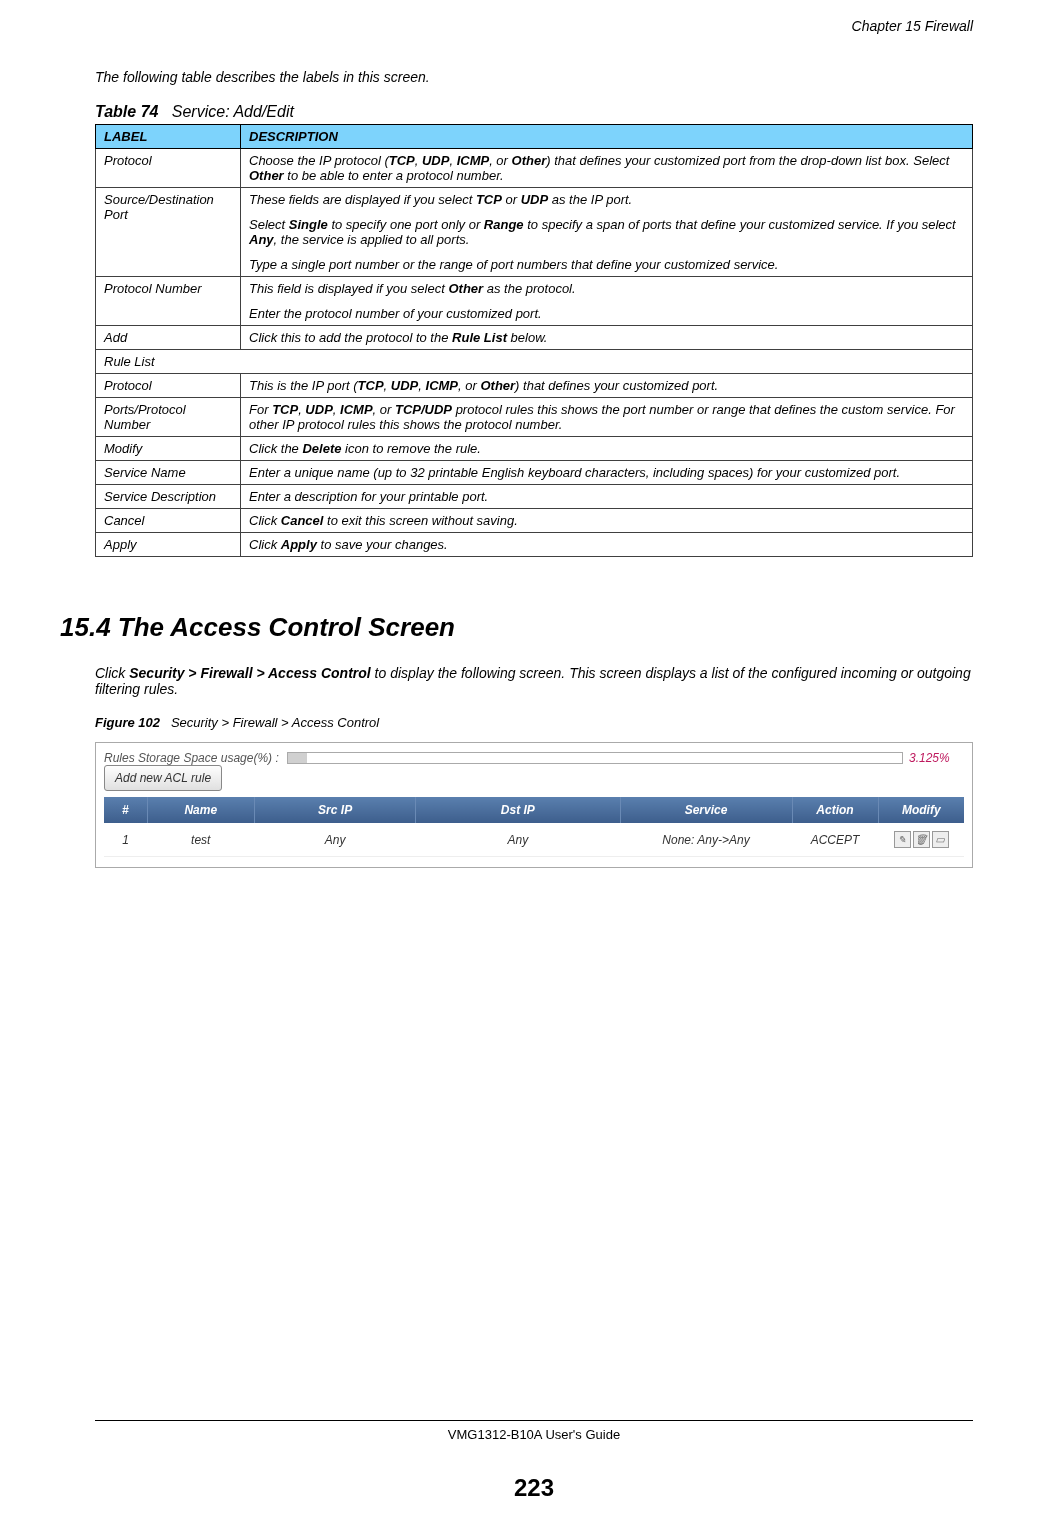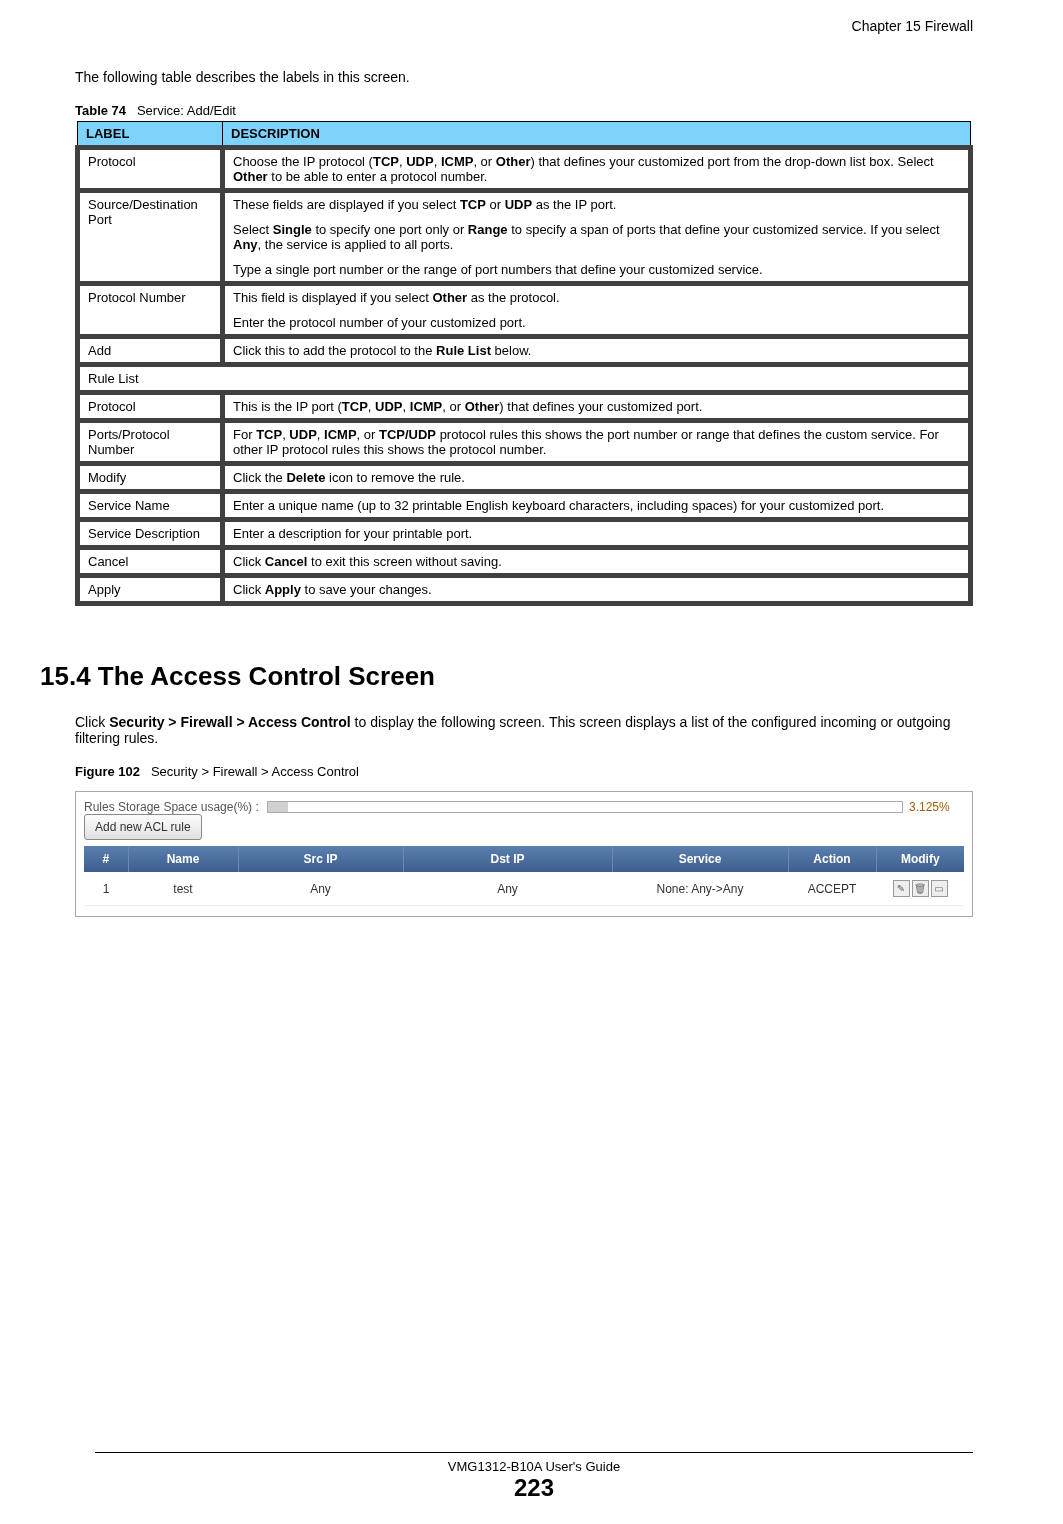--- a/index.html
+++ b/index.html
@@ -8,54 +8,55 @@
       box-sizing: border-box;
     }
     body {
       font-family: Verdana, Arial, sans-serif;
       background: #fff;
       width: 1063px;
       min-height: 1524px;
       position: relative;
     }
     .page {
-      padding: 18px 90px 0 75px;
+      padding: 18px 90px 0 95px;
+      font-style: italic;
     }
     .chapter-header {
       text-align: right;
       font-size: 14px;
       margin-bottom: 35px;
     }
     .intro-text {
       font-size: 14px;
       margin-bottom: 18px;
       margin-top: 28px;
     }
     .table-caption {
-      font-size: 13px;
+      font-size: 16px;
       margin-bottom: 3px;
     }
     .table-caption .bold {
       font-weight: bold;
     }
     table.desc-table {
       width: 100%;
       border-collapse: collapse;
       border: 1px solid #000;
       font-size: 13px;
     }
     table.desc-table th {
       background: #7dd3fc;
       text-align: left;
       font-weight: bold;
       padding: 4px 8px;
       border: 1px solid #000;
     }
     table.desc-table td {
-      border: 5px solid #404040;
+      border: 1px solid #404040;
       padding: 4px 8px;
       vertical-align: top;
     }
     .label-col {
       width: 145px;
     }
     .desc-para {
       margin-bottom: 10px;
     }
     .desc-para:last-child {
@@ -103,21 +104,21 @@
       position: relative;
       margin-right: 6px;
     }
     .storage-bar-fill {
       height: 100%;
       background: #d0d0d0;
       width: 3.125%;
     }
     .storage-percent {
       font-size: 12px;
-      color: #a16207;
+      color: #be185d;
       min-width: 55px;
     }
     .add-acl-button {
       display: inline-block;
       background: linear-gradient(#fefefe, #e0e0e0);
       border: 1px solid #888;
       border-radius: 3px;
       padding: 5px 10px;
       font-size: 12px;
       color: #333;
@@ -182,20 +183,21 @@
       align-items: center;
       flex-direction: column;
     }
     .footer-title {
       font-size: 13px;
     }
     .footer-page {
       font-size: 24px;
       font-weight: bold;
       font-family: Arial, sans-serif;
+      margin-top: 32px;
     }
   </style>
 </head>
 <body>
 
 <div class="page">
   <div class="chapter-header">Chapter 15 Firewall</div>
 
   <p class="intro-text">The following table describes the labels in this screen.</p>
 

